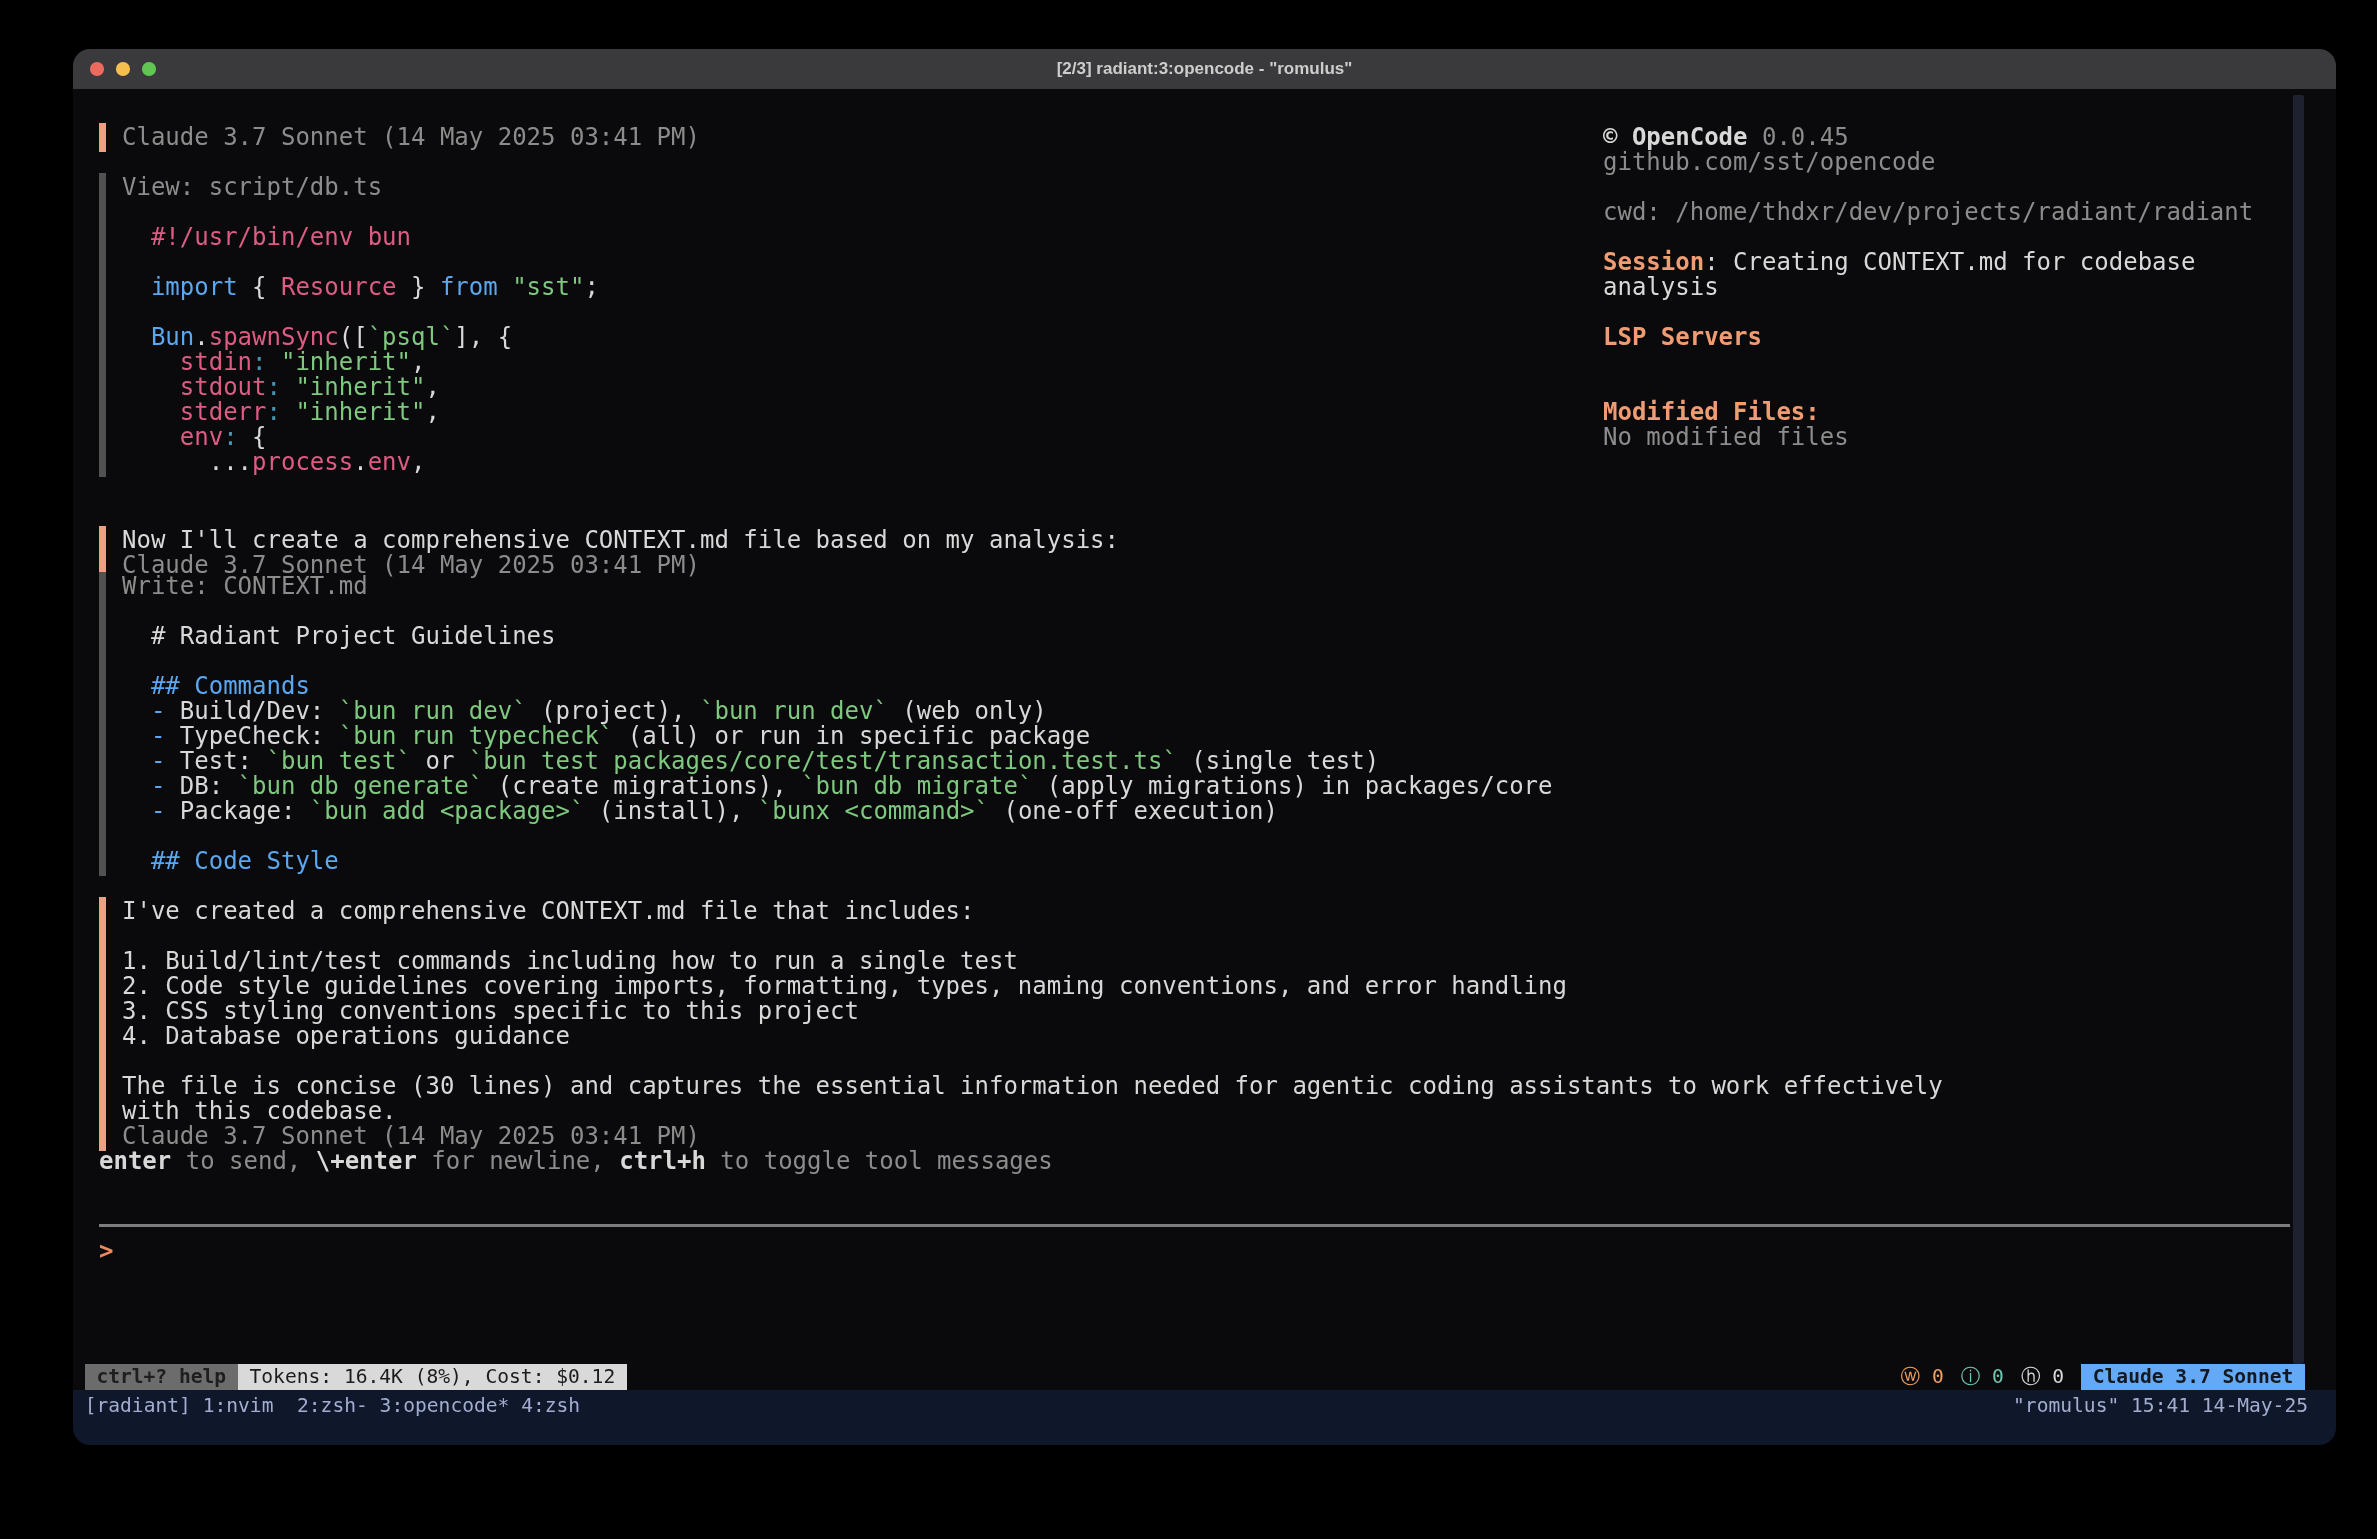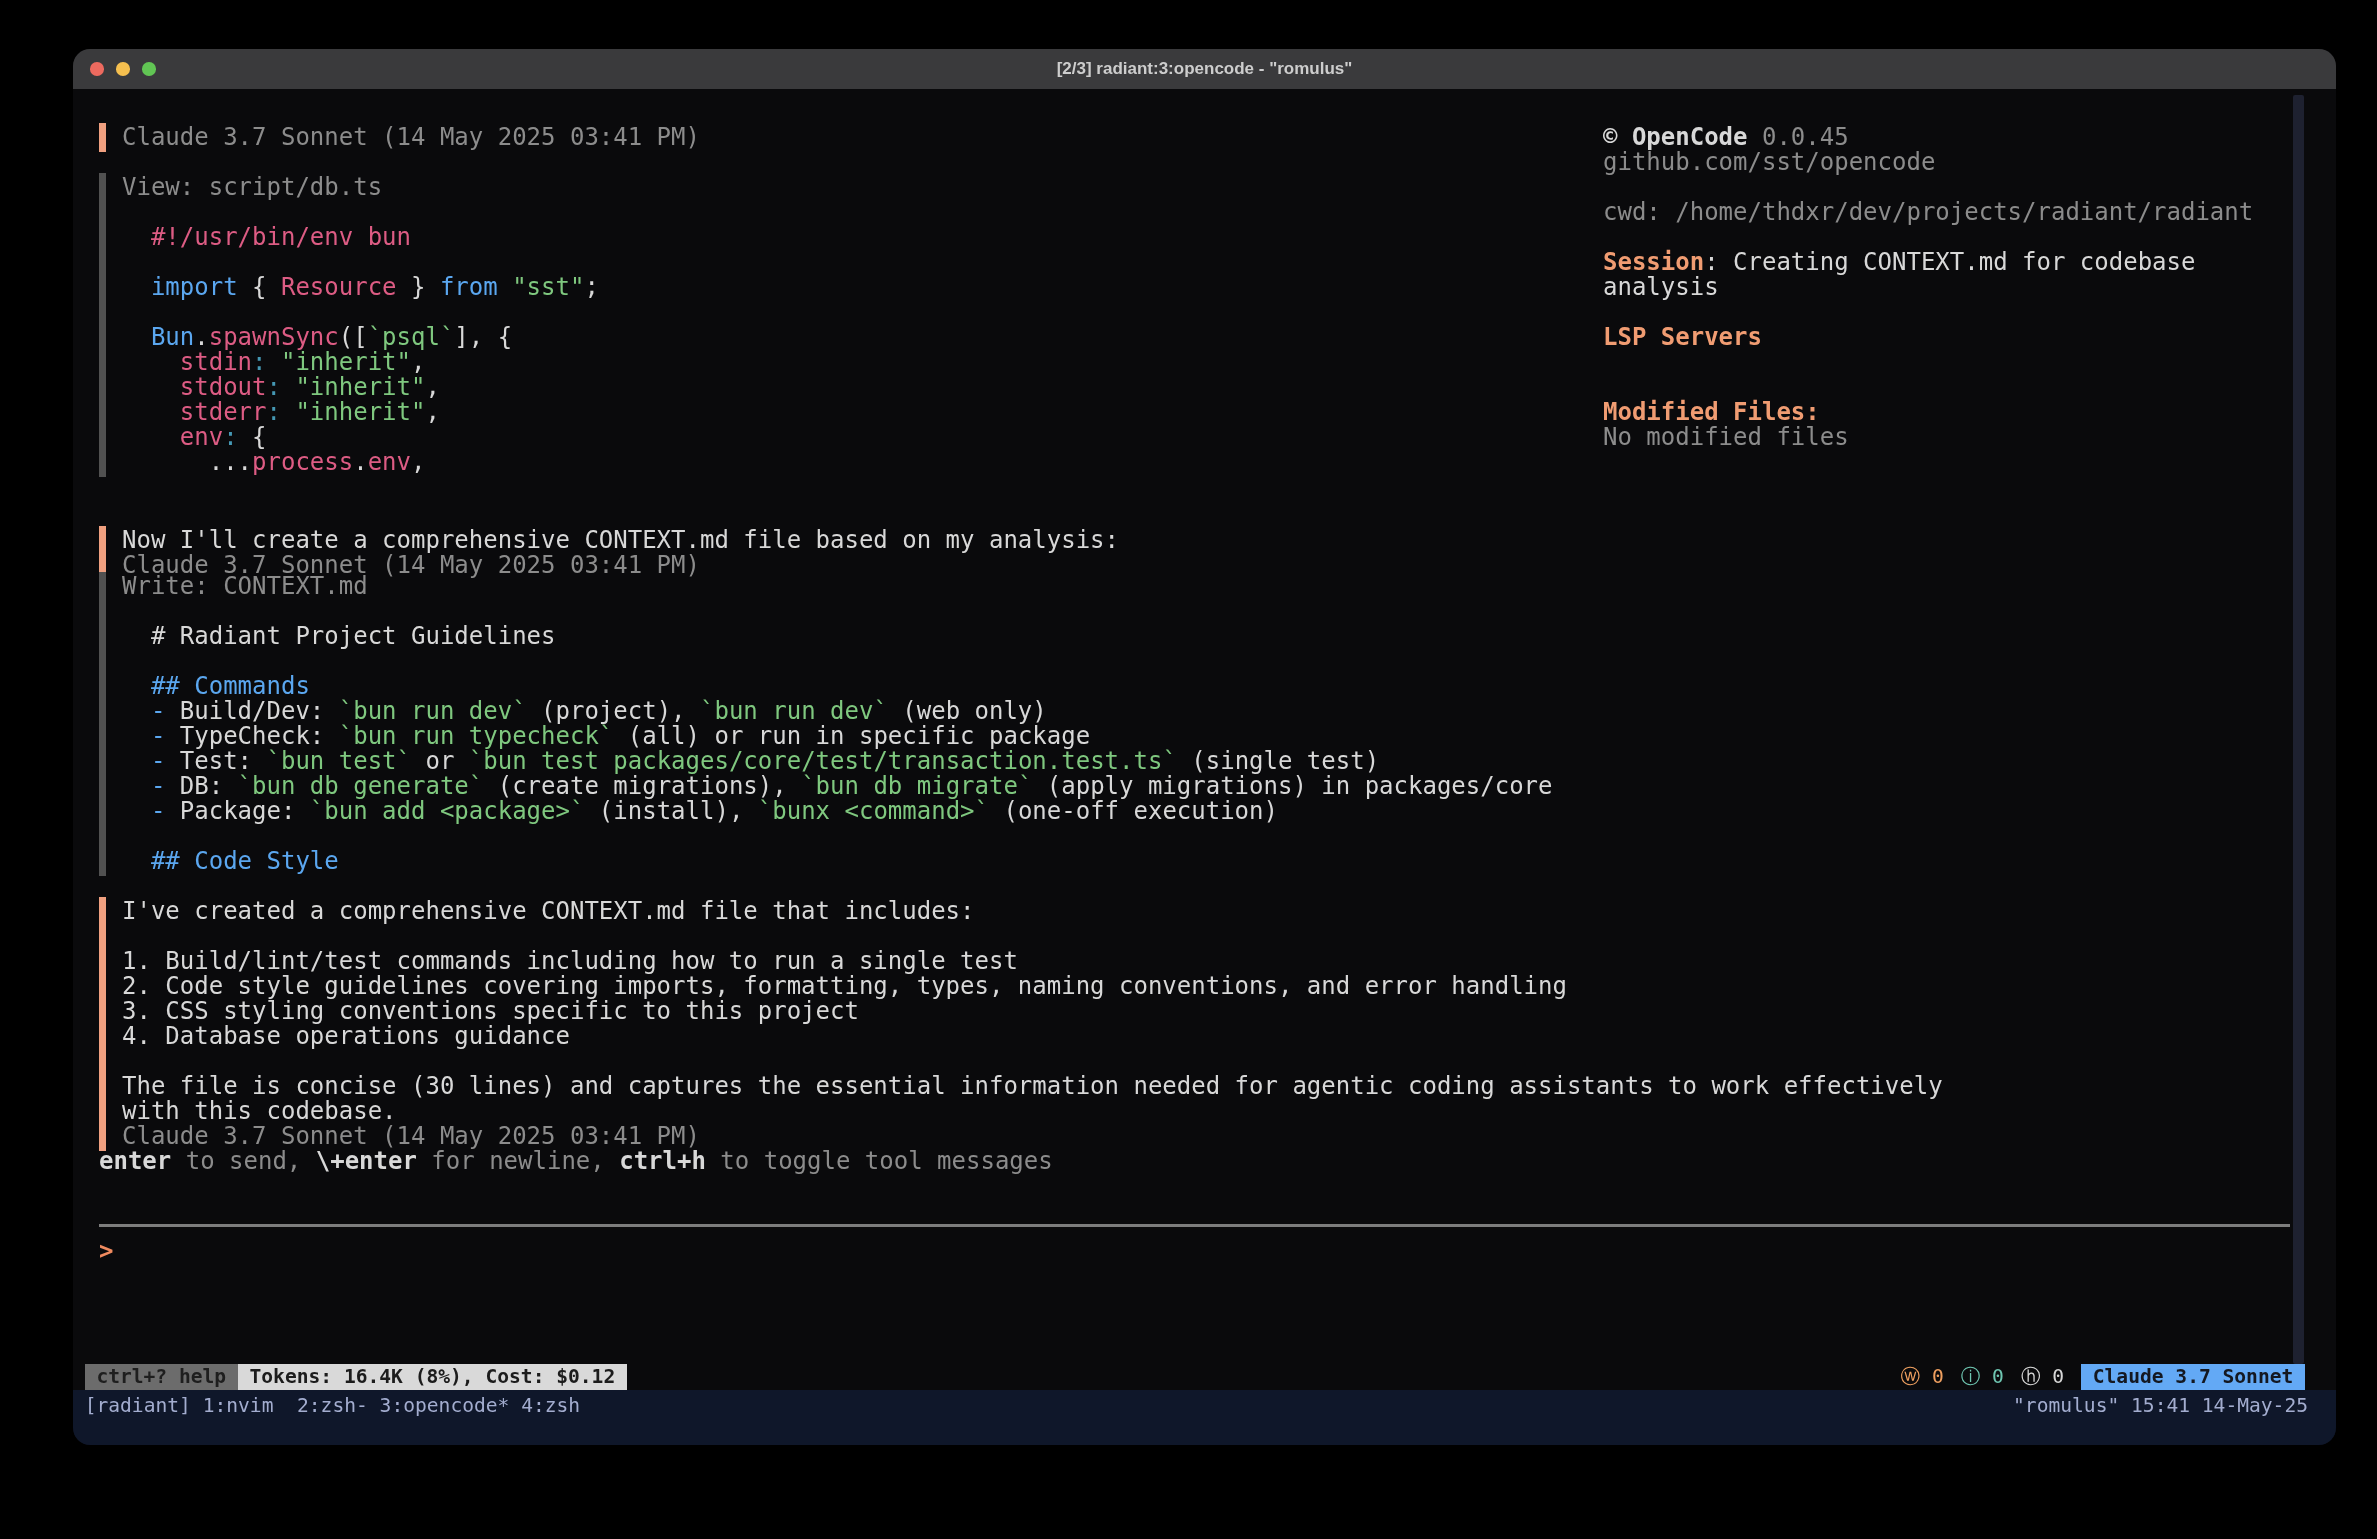--- a/index.html
+++ b/index.html
@@ -25,21 +25,21 @@
   .bar-gray::before{background:#515151}
   #sidebar{position:absolute;left:1530px;top:76px;}
   #hint{position:absolute;left:26px;top:1100px;}
   .divider{position:absolute;left:26px;top:1175px;width:2191px;height:2.6px;background:#7d7d7d;}
   #prompt{position:absolute;left:26px;top:1190px;}
   .scrollbar{position:absolute;left:2220px;top:46px;width:11px;height:1269px;background:#1e2130;border-radius:2px;}
   .statusrow{position:absolute;left:0;top:1315px;width:100%;height:26px;font-size:19.6px;line-height:26px;}
   .statusleft{position:absolute;left:11.7px;top:0;display:flex;}
   .badge{height:26px;line-height:26px;white-space:pre;padding:0 11.7px;}
   .badge.help{background:#6c6c6c;color:#1e1e1e;font-weight:700;}
-  .badge.tokens{background:#d9d9d9;color:#1c1c1c;font-weight:bold;}
+  .badge.tokens{background:#d9d9d9;color:#1c1c1c;}
   .statusright{position:absolute;right:31px;top:0;display:flex;align-items:center;gap:17px;}
   .diag{display:flex;align-items:center;gap:6.5px;white-space:pre;}
   .di-orange{color:#f0a060}.di-teal{color:#6fc7b2}.di-white{color:#d8d8d8}
   .badge.model{background:#63a9f5;color:#141821;font-weight:700;}
   .tmuxbar{position:absolute;left:0;top:1341px;width:100%;height:55px;background:#0f172a;}
   .tmuxbar .tleft{position:absolute;left:11.7px;top:1.3px;color:#a3adcf;font-size:19.6px;line-height:29px;white-space:pre;}
   .tmuxbar .tright{position:absolute;right:28px;top:1.3px;color:#a3adcf;font-size:19.6px;line-height:29px;white-space:pre;}
 </style>
 </head>
 <body>

